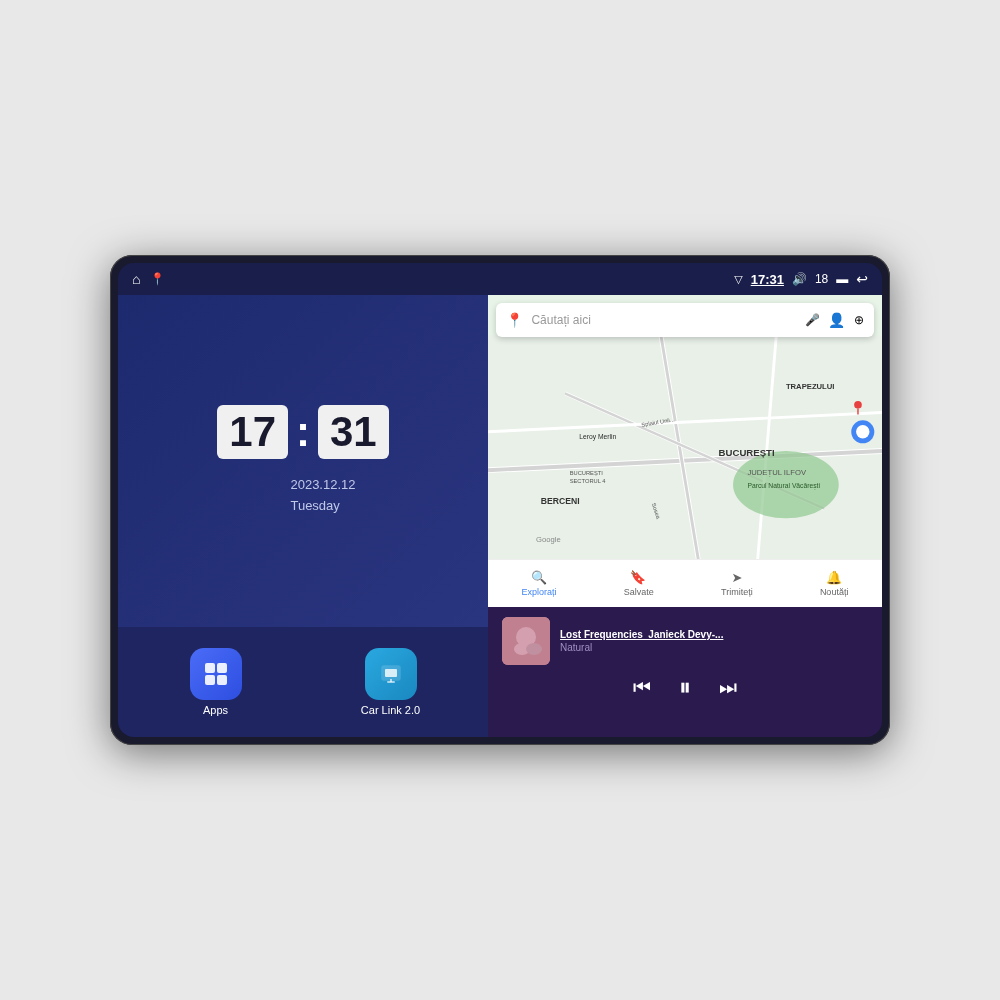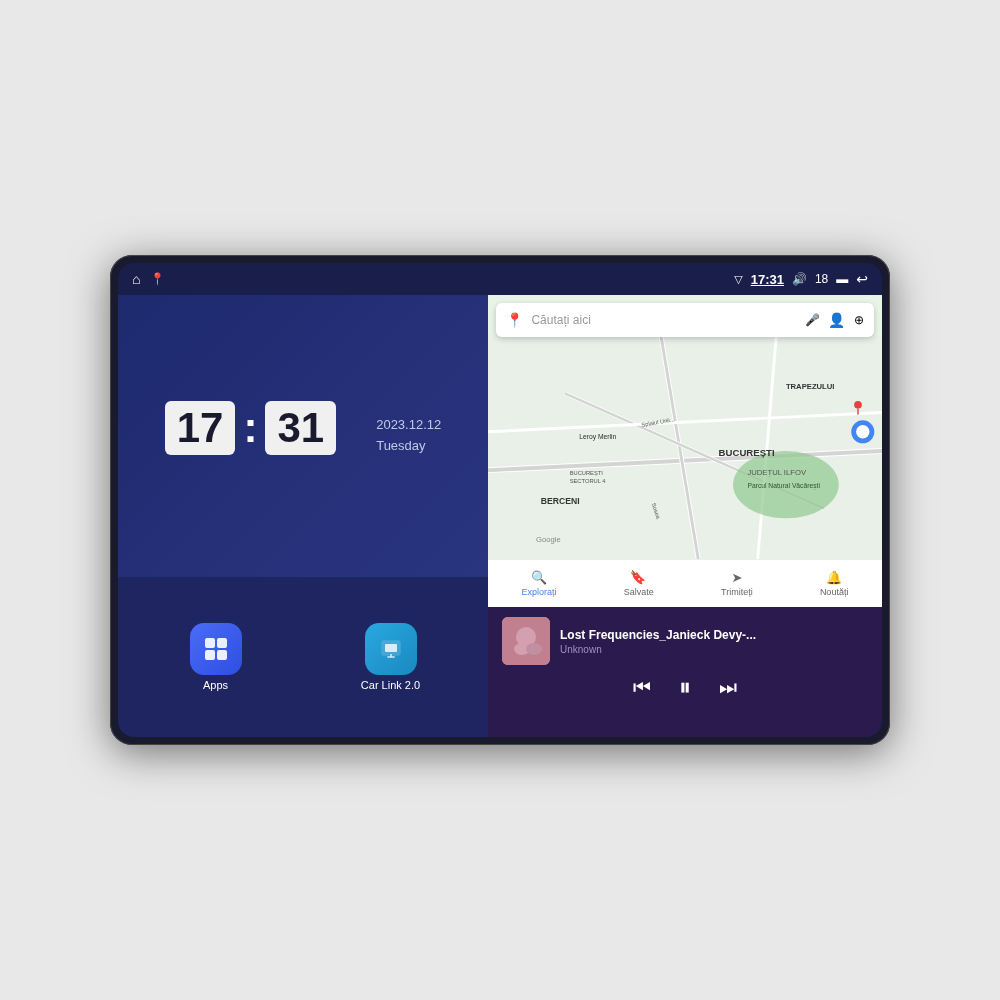--- a/index.html
+++ b/index.html
@@ -80,20 +80,21 @@
       display: flex;
       flex-direction: column;
       flex-shrink: 0;
     }
 
     
     .clock-section {
       background: linear-gradient(135deg, #1e2a6e 0%, #2a3580 100%);
       flex: 1;
       display: flex;
+      flex-direction: column;
       align-items: center;
       justify-content: center;
       padding: 20px;
       position: relative;
     }
 
     .clock-display {
       display: flex;
       gap: 8px;
       align-items: center;
@@ -126,21 +127,21 @@
     .clock-date {
       color: #c0c8e8;
       font-size: 13px;
       line-height: 1.6;
       margin-left: 40px;
     }
 
     
     .apps-section {
       background: #1e2560;
-      height: 160px;
+      height: 110px;
       display: flex;
       align-items: center;
       justify-content: space-around;
       padding: 8px 10px;
       flex-shrink: 0;
     }
 
     .app-item {
       display: flex;
       flex-direction: column;
@@ -268,25 +269,26 @@
       overflow: hidden;
     }
 
     .music-track-info {
       flex: 1;
       overflow: hidden;
     }
 
     .music-title {
       color: #fff;
-      font-size: 12px;
+      font-size: 10px;
       font-weight: 600;
       white-space: nowrap;
       overflow: hidden;
       text-overflow: ellipsis;
+      text-decoration: underline;
     }
 
     .music-artist {
       color: #a090c0;
       font-size: 10px;
       margin-top: 2px;
     }
 
     .music-controls {
       display: flex;
@@ -462,21 +464,21 @@
             <div class="music-album-art">
               <svg width="48" height="48" viewBox="0 0 48 48">
                 <rect width="48" height="48" fill="#c08090"></rect>
                 <circle cx="24" cy="20" r="10" fill="#d4a0b0"></circle>
                 <ellipse cx="20" cy="32" rx="8" ry="6" fill="#d4a0b0"></ellipse>
                 <ellipse cx="32" cy="32" rx="8" ry="6" fill="#c090a0"></ellipse>
               </svg>
             </div>
             <div class="music-track-info">
               <div class="music-title">Lost Frequencies_Janieck Devy-...</div>
-              <div class="music-artist">Unknown</div>
+              <div class="music-artist">Natural</div>
             </div>
           </div>
           <div class="music-controls">
             <button class="music-btn">⏮</button>
             <button class="music-btn play">⏸</button>
             <button class="music-btn">⏭</button>
           </div>
         </div>
 
       </div>

